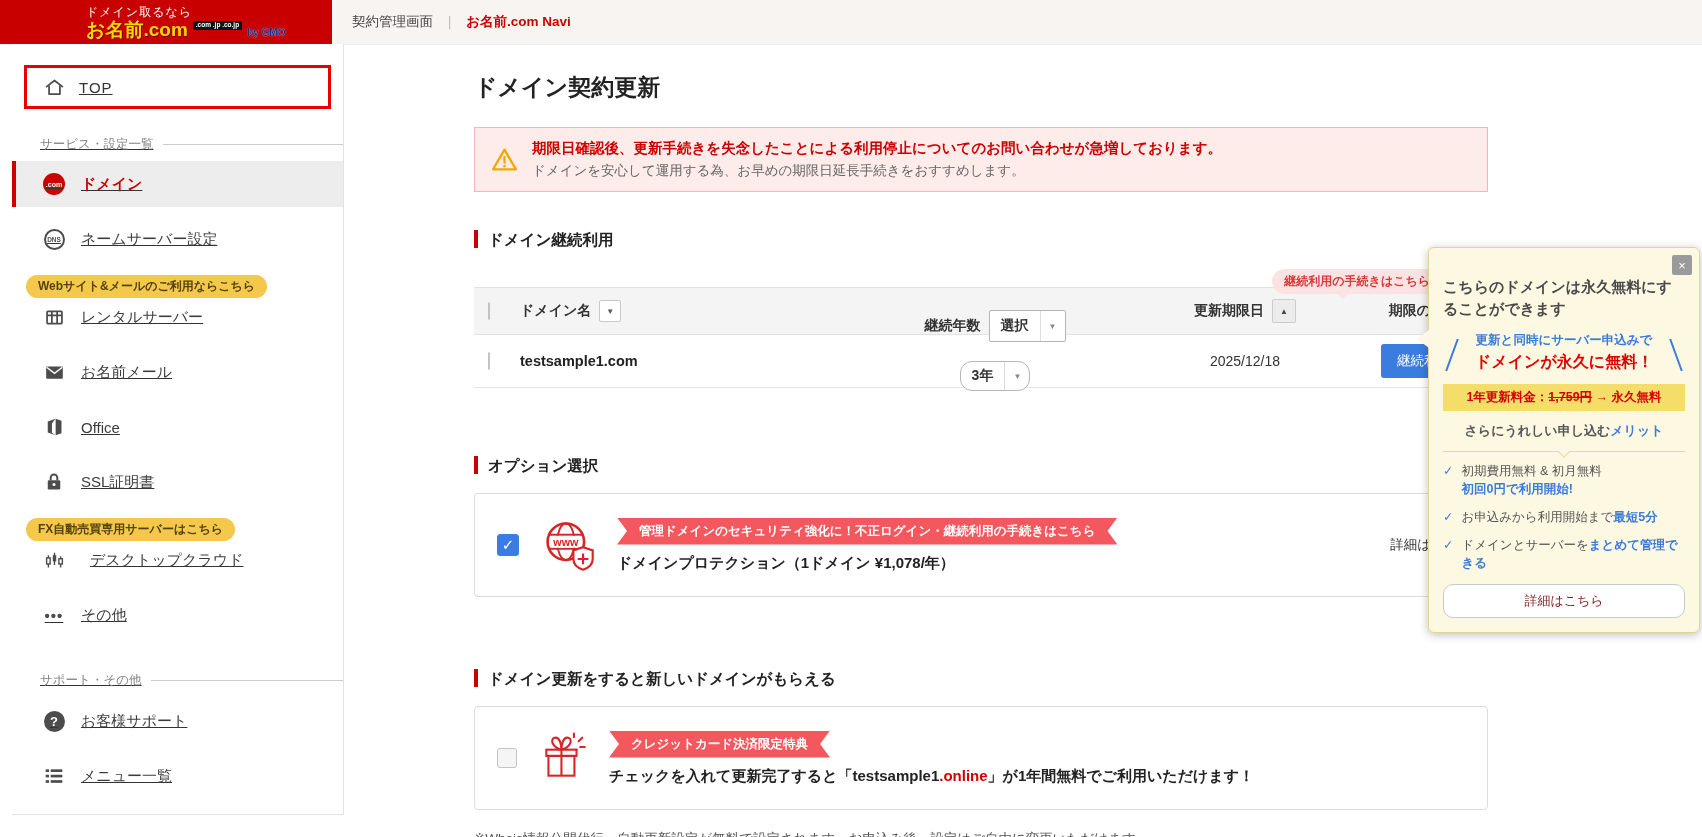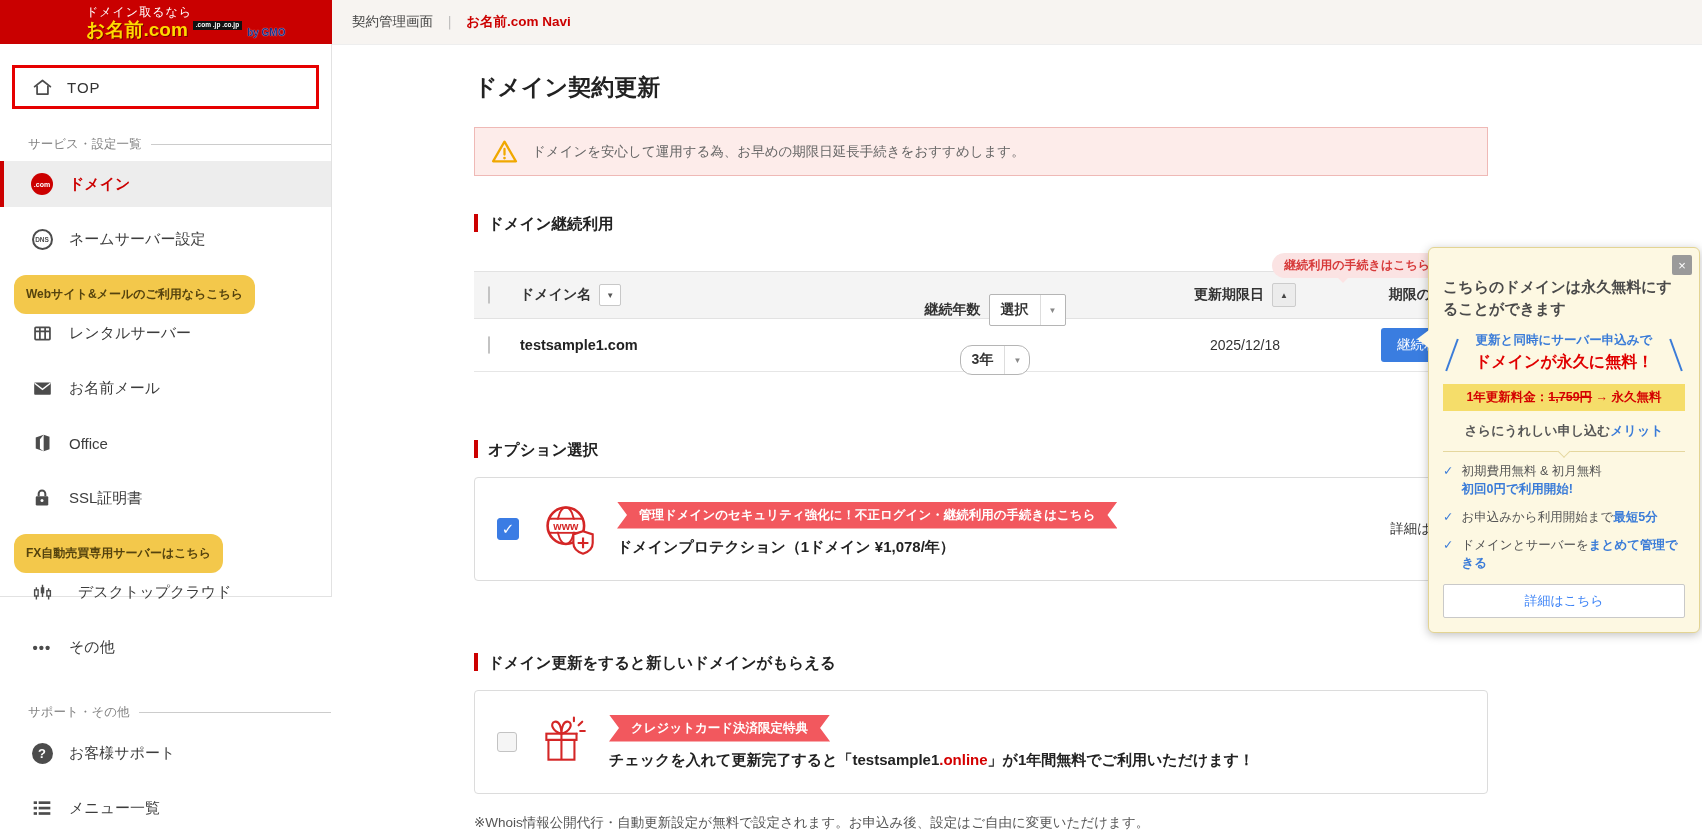--- a/index.html
+++ b/index.html
@@ -12,39 +12,39 @@
   .logo-tag{color:#fff;font-size:12px;font-weight:normal;letter-spacing:1px;margin-bottom:2px;}
   .logo-row{display:flex;align-items:flex-end;gap:5px;}
   .logo-brand{color:#ffd900;font-size:19px;font-weight:bold;text-shadow:1px 1px 0 #7a0000;}
   .logo-tlds{background:#111;color:#fff;font-size:6.5px;font-weight:bold;padding:1px 3px;margin-bottom:9px;}
   .logo-by{color:#1b2f8a;font-size:10px;font-weight:bold;margin-bottom:1px;text-shadow:0 0 1px #fff;}
   .topnav{position:absolute;left:352px;top:0;height:44px;display:flex;align-items:center;gap:10px;font-size:13.5px;}
   .nav-left{color:#444;cursor:pointer;}
   .nav-sep{color:#aaa;}
   .nav-right{color:#c00;font-weight:bold;cursor:pointer;}
   
-  .sidebar{position:absolute;left:0;top:44px;width:332px;height:553px;background:#fff;
-           border-right:1px solid #e2e2e2;border-bottom:1px solid #e2e2e2;box-sizing:border-box;}
+  .sidebar{position:absolute;left:12px;top:44px;width:332px;height:771px;background:#fff;
+           border-right:1px solid #e2e2e2;border-bottom:1px solid #e2e2e2;box-sizing:border-box;text-decoration:underline;}
   .top-item{margin:21px 12px 0 12px;height:44px;border:3px solid #e60000;display:flex;align-items:center;
             gap:13px;padding-left:15px;font-size:15px;color:#333;letter-spacing:1px;cursor:pointer;box-sizing:border-box;}
   .side-section{display:flex;align-items:center;gap:10px;color:#828282;font-size:12.5px;margin:27px 0 0 28px;}
   .side-section::after{content:"";flex:1;border-top:1px solid #ccc;margin-right:0;}
   .side-item{display:flex;align-items:center;gap:15px;padding:11px 0 11px 30px;font-size:15px;color:#3c3c3c;
              margin-top:9px;cursor:pointer;}
   .side-item.active{background:#ededed;border-left:4px solid #c00;padding-left:26px;color:#c00;font-weight:bold;margin-top:8px;}
   .icn{width:24px;height:24px;flex:0 0 24px;display:flex;align-items:center;justify-content:center;}
   .dom-circle{width:22px;height:22px;border-radius:50%;background:#c00;color:#fff;font-size:7px;font-weight:bold;
               display:flex;align-items:center;justify-content:center;}
   .dns-circle{width:21px;height:21px;border-radius:50%;border:2px solid #4c4c4c;color:#4c4c4c;font-size:6.5px;
               font-weight:bold;display:flex;align-items:center;justify-content:center;box-sizing:border-box;}
   .q-circle{width:21px;height:21px;border-radius:50%;background:#4c4c4c;color:#fff;font-size:13px;font-weight:bold;
             display:flex;align-items:center;justify-content:center;}
   .dots{font-size:15px;font-weight:bold;color:#4c4c4c;letter-spacing:1px;}
   .side-badge{display:inline-block;background:#f3c84b;color:#55430e;font-size:12px;font-weight:bold;
-              padding:11px 12px;border-radius:12px;margin:13px 0 -4px 14px;cursor:pointer;}
+              padding:3px 12px;border-radius:12px;margin:13px 0 -4px 14px;cursor:pointer;}
   
   .main{position:absolute;left:340px;top:44px;width:1370px;height:793px;}
   .content{margin-left:134px;width:1014px;position:relative;}
   h1.page-title{margin:28px 0 0 0;font-size:23px;color:#222;}
   .alert{margin-top:24px;background:#fdecea;border:1px solid #efb9b6;padding:11px 16px;display:flex;gap:14px;align-items:center;}
   .alert-texts{display:flex;flex-direction:column;gap:4px;}
   .alert-l1{color:#c00;font-weight:bold;font-size:14.5px;}
   .alert-l2{color:#666;font-size:13.5px;}
   .sec{display:flex;align-items:flex-start;gap:10px;font-size:15.5px;font-weight:bold;color:#222;}
   .sec::before{content:"";width:4px;height:18px;background:#c00;}
@@ -110,21 +110,21 @@
   .price-band s{text-decoration:line-through;}
   .merit{margin-top:11px;text-align:center;font-size:13px;font-weight:bold;color:#555;}
   .merit .blue{color:#3b7cd8;}
   .pop-div{margin-top:11px;border-top:1px solid #e5d79e;position:relative;}
   .pop-div::after{content:"";position:absolute;left:50%;top:-1px;width:8px;height:8px;background:#fdf8e2;
                   border-right:1px solid #e5d79e;border-bottom:1px solid #e5d79e;transform:translateX(-50%) rotate(45deg) ;margin-top:-4px;}
   .bullet{display:flex;gap:8px;font-size:12.5px;color:#555;line-height:1.45;margin-top:10px;}
   .bullet .chk{color:#3b7cd8;font-weight:bold;}
   .bullet .blue{color:#3b7cd8;font-weight:bold;}
   .popup-btn{margin-top:12px;background:#fff;border:1px solid #c9c9c9;height:32px;display:flex;align-items:center;
-             justify-content:center;font-size:13px;color:#3b82f6;border-radius:2px;cursor:pointer;}
+             justify-content:center;font-size:13px;color:#7f1d1d;border-radius:10px;cursor:pointer;}
   svg{display:block;}
 </style>
 </head>
 <body>
 
 <div class="topbar">
   <div class="logo">
     <div class="logo-inner">
       <span class="logo-tag">ドメイン取るなら</span>
       <span class="logo-row">
@@ -268,20 +268,21 @@
 
     <div class="alert">
       <span>
         <svg width="27" height="25" viewBox="0 0 26 24">
           <path d="M13 2.5 L24 21.5 H2 Z" fill="none" stroke="#f0a800" stroke-width="2.2" stroke-linejoin="round"></path>
           <path d="M13 9.5 V15" stroke="#f0a800" stroke-width="2.2" stroke-linecap="round"></path>
           <circle cx="13" cy="18.3" r="1.3" fill="#f0a800"></circle>
         </svg>
       </span>
       <span class="alert-texts">
+        <span class="alert-l1">期限日確認後、更新手続きを失念したことによる利用停止についてのお問い合わせが急増しております。</span>
         <span class="alert-l2">ドメインを安心して運用する為、お早めの期限日延長手続きをおすすめします。</span>
       </span>
     </div>
 
     <div class="sec sec-renewal">
       <span>ドメイン継続利用</span>
     </div>
 
     <div class="table-wrap">
       <div class="callout">継続利用の手続きはこちら</div>

